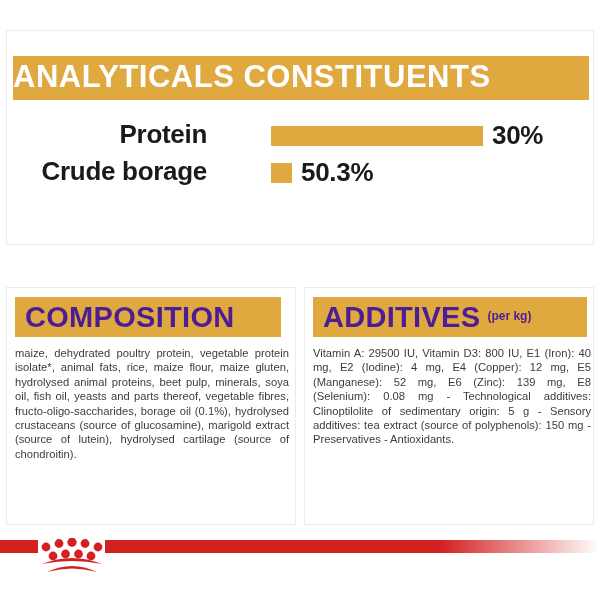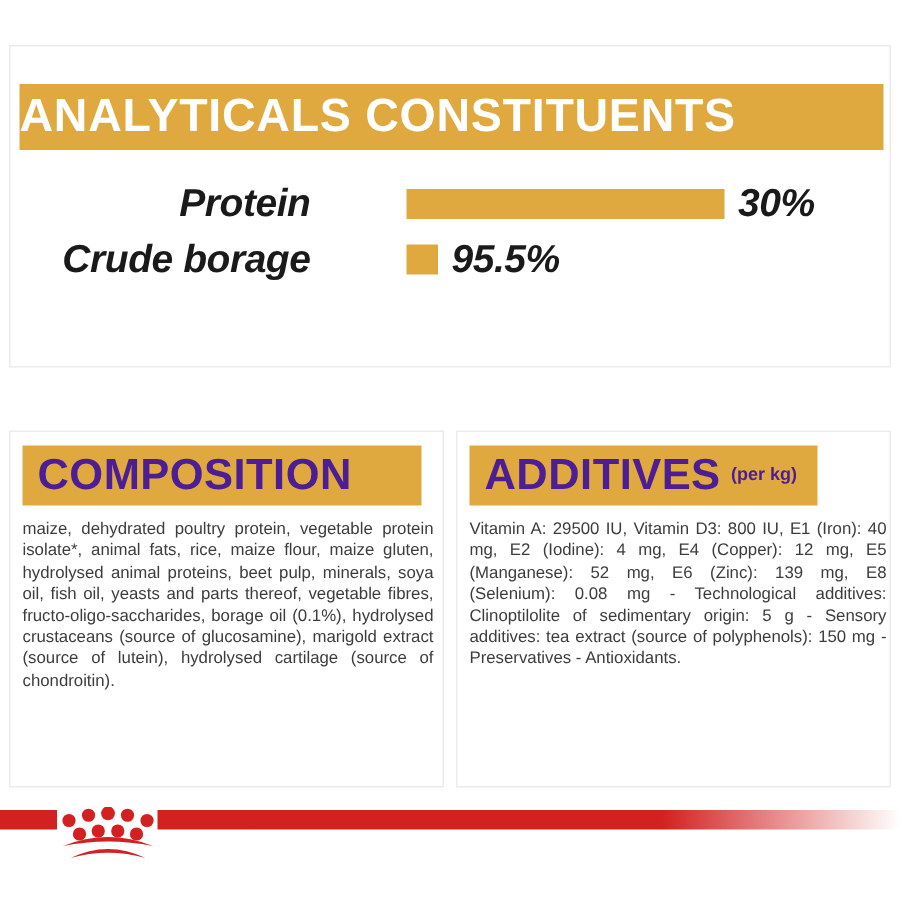--- a/index.html
+++ b/index.html
@@ -50,24 +50,22 @@
 
   
   #constituent-rows {
     position: absolute;
     left: 0;
     top: 88px;
     width: 100%;
   }
   .constituent-row {
     display: flex;
-    align-items: center;
     height: 33px;
     margin-bottom: 4px;
-    font-style: italic;
   }
   .constituent-label {
     width: 216px;
     text-align: right;
     padding-right: 16px;
     box-sizing: border-box;
     font-size: 26px;
     font-weight: bold;
     color: #1a1a1a;
     letter-spacing: -0.3px;
@@ -111,21 +109,21 @@
     color: #4c1d95;
     display: flex;
     align-items: center;
     padding: 0 10px;
     box-sizing: border-box;
     font-weight: bold;
     font-size: 29px;
     letter-spacing: 0.3px;
   }
   #composition-header { width: 266px; }
-  #additives-header { width: 232px; }
+  #additives-header { width: 274px; }
   .header-suffix {
     font-size: 12px;
     font-weight: bold;
     margin-left: 7px;
     letter-spacing: 0;
     padding-bottom: 2px;
   }
 
   .body-text {
     position: absolute;
@@ -190,21 +188,21 @@
         <div class="bar" id="bar-protein" style="width: 212px;"></div>
         <div class="bar-value">30%</div>
       </div>
     </div>
 
 
     <div class="constituent-row">
       <div class="constituent-label">Crude borage</div>
       <div class="bar-wrap">
         <div class="bar" id="bar-fiber" style="width: 21px;"></div>
-        <div class="bar-value">95.5%</div>
+        <div class="bar-value">50.3%</div>
       </div>
     </div>
 
   </div>
 </div>
 
 <div class="panel" id="composition-panel">
   <div class="sub-header" id="composition-header">
     <span>COMPOSITION</span>
   </div>

